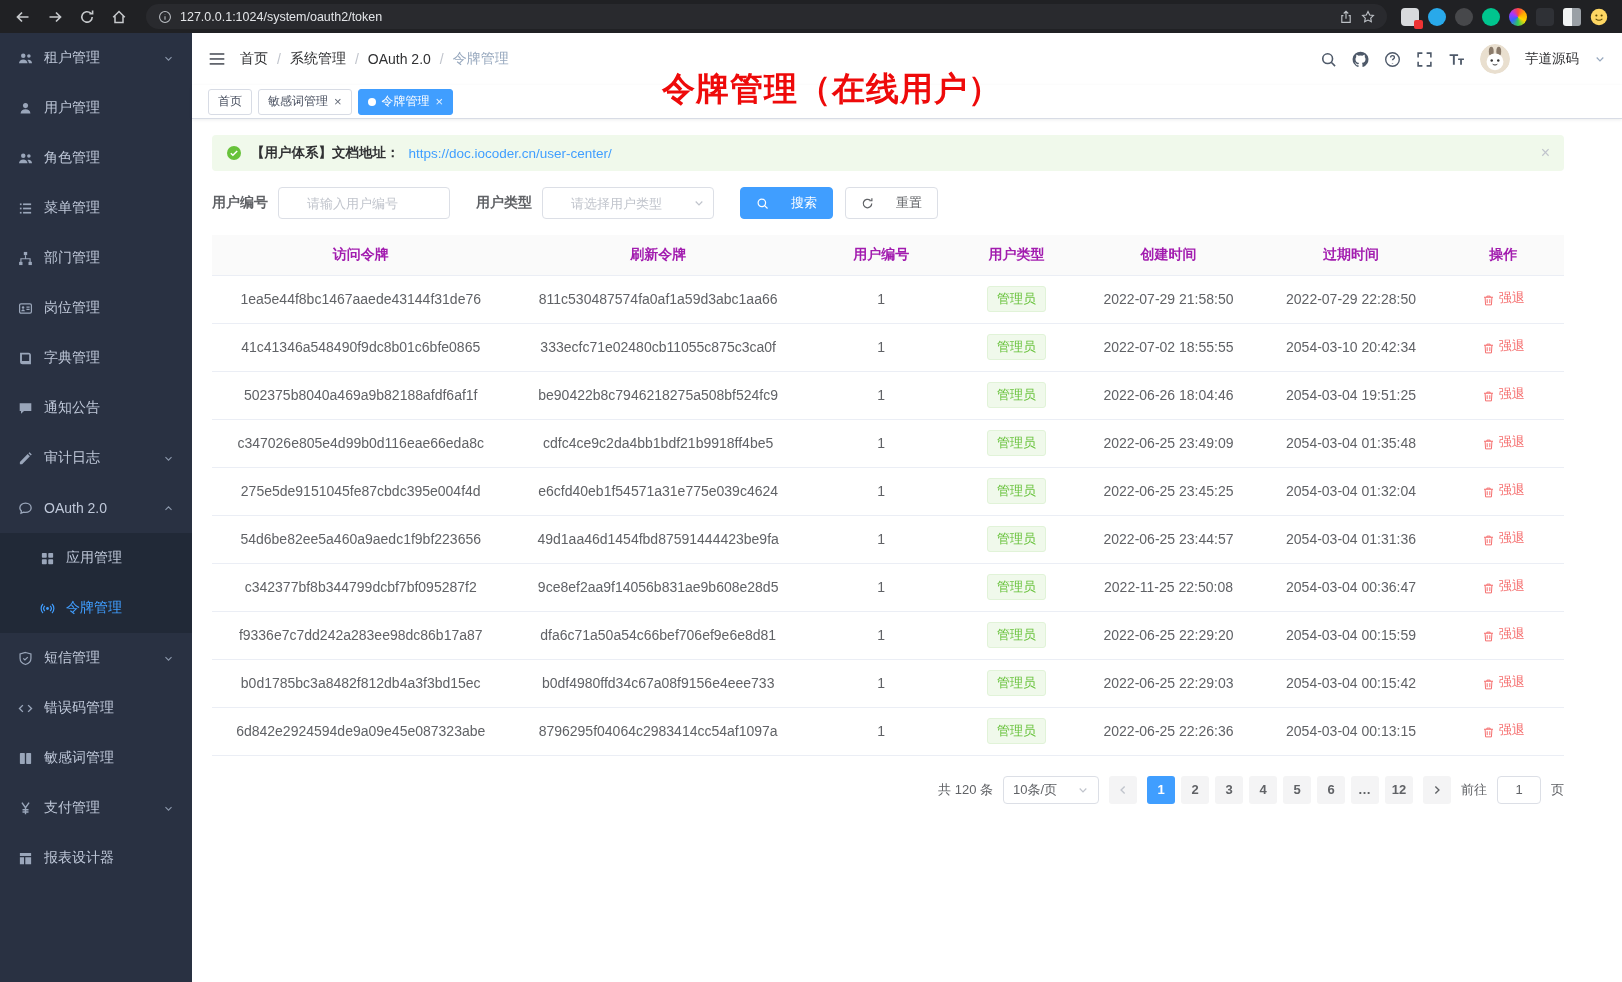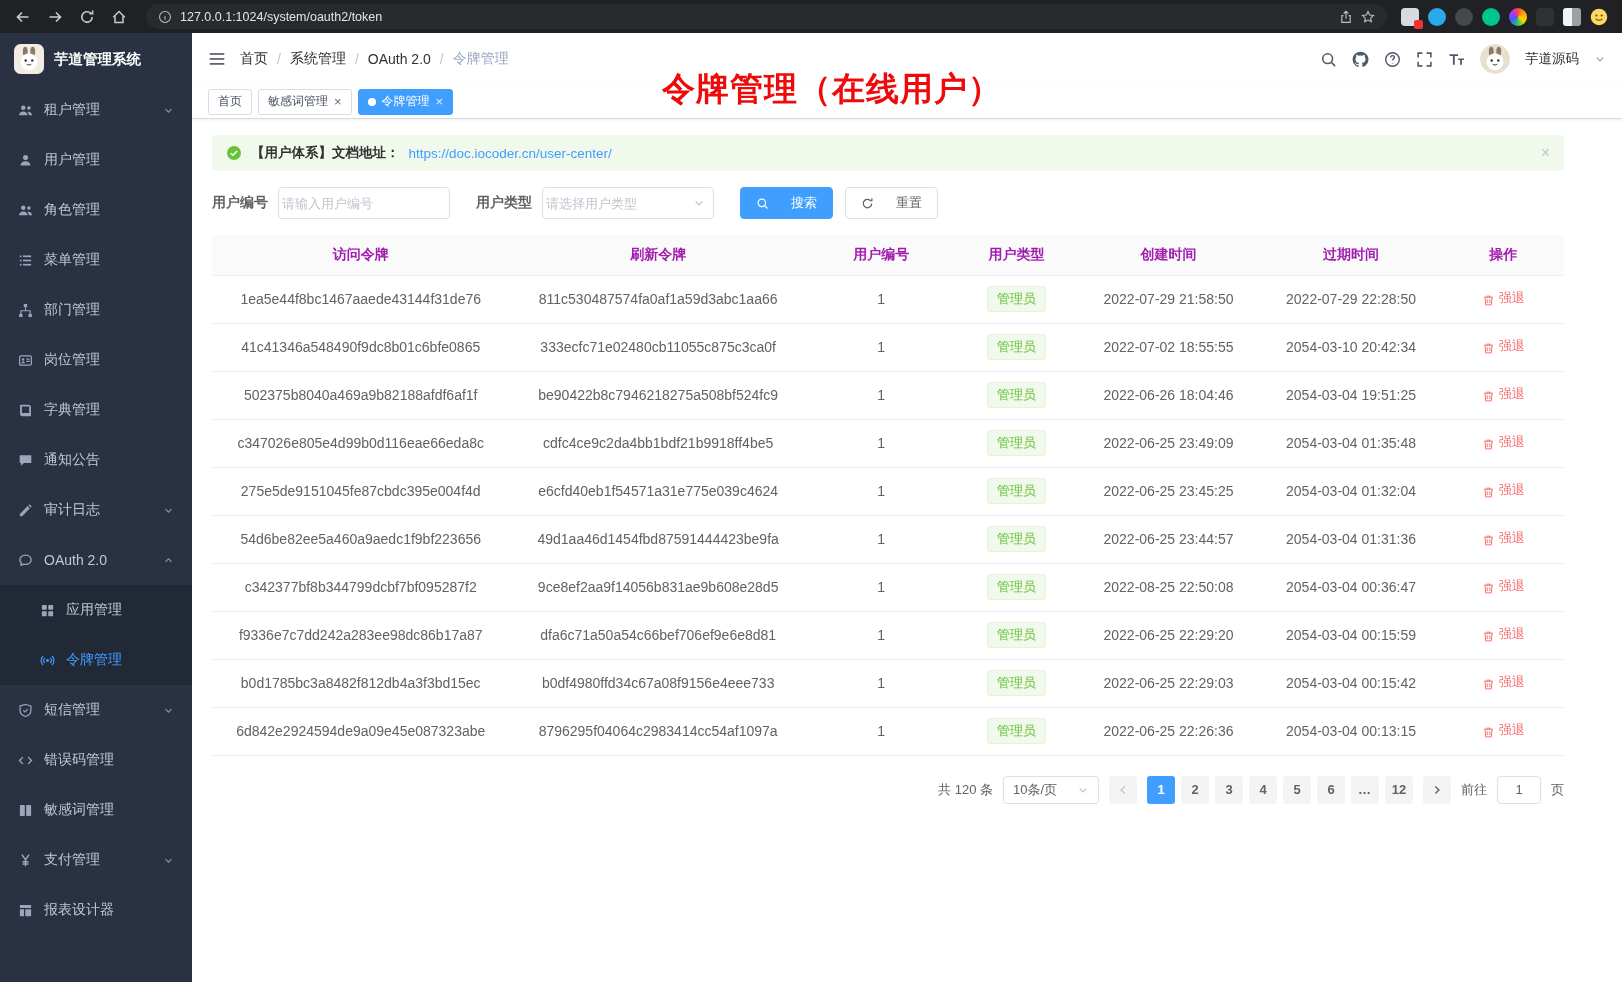--- a/index.html
+++ b/index.html
@@ -58,21 +58,21 @@
 
   .content { flex:1; padding:16px 58px 0 20px; min-width:0; }
   .alert { height:36px; background:#f0f9eb; border-radius:4px; display:flex; align-items:center; gap:9px; padding:0 14px; margin-bottom:16px; }
   .atext { font-size:13.5px; font-weight:bold; color:#303133; }
   .alink { font-size:13.5px; color:#409eff; text-decoration:none; cursor:pointer; }
   .aclose { margin-left:auto; color:#c0c4cc; font-size:16px; cursor:pointer; }
 
   .filter-row { display:flex; align-items:center; margin-bottom:16px; }
   .flabel { font-size:14px; font-weight:bold; color:#606266; margin-right:10px; }
   .lbl2 { margin-left:26px; }
-  .finput, .fselect input { width:172px; height:32px; border:1px solid #dcdfe6; border-radius:4px; padding:0 3px; font-size:13px; color:#606266; outline:none; background:#fff; font-family:inherit; }
+  .finput, .fselect input { width:172px; height:32px; border:1px solid #dcdfe6; border-radius:4px; padding:0 28px; font-size:13px; color:#606266; outline:none; background:#fff; font-family:inherit; }
   ::placeholder { color:#c0c4cc; }
   .fselect { position:relative; display:inline-flex; }
   .sel-arrow { position:absolute; right:9px; top:10px; color:#c0c4cc; }
   .btn { height:32px; display:inline-flex; align-items:center; gap:22px; padding:0 15px; font-size:13px; border-radius:4px; cursor:pointer; font-family:Liberation Mono, monospace; }
   .btn-primary { background:#409eff; border:1px solid #409eff; color:#fff; margin-left:26px; }
   .btn-plain { background:#fff; border:1px solid #dcdfe6; color:#606266; margin-left:12px; }
 
   .data-table { width:100%; border-collapse:collapse; font-size:14px; color:#606266; table-layout:fixed; }
   .data-table th { height:40px; background:#fafafa; color:#a21caf; font-weight:bold; font-size:14px; border-bottom:1px solid #ebeef5; text-align:center; }
   .data-table td { height:48px; border-bottom:1px solid #ebeef5; text-align:center; white-space:nowrap; overflow:hidden; }
@@ -163,32 +163,20 @@
           <circle cx="15.5" cy="10" r="1.4" fill="#5f4b00"></circle>
           <path d="M7.5 14.5c2.8 2.4 6.2 2.4 9 0" stroke="#5f4b00" stroke-width="1.4" fill="none"></path>
         </svg>
       </span>
   </div>
 </div>
 
 <div class="app">
 
   <aside class="sidebar">
-    <div class="logo-row">
-      <span class="logo-avatar"><svg viewBox="0 0 32 32">
-            <rect width="32" height="32" rx="7" fill="#f2ece2"></rect>
-            <ellipse cx="12" cy="8" rx="2.6" ry="5" fill="#8a7a6a"></ellipse>
-            <ellipse cx="20" cy="8" rx="2.6" ry="5" fill="#8a7a6a"></ellipse>
-            <circle cx="16" cy="19" r="9" fill="#fff"></circle>
-            <circle cx="12.5" cy="17.5" r="1.3" fill="#333"></circle>
-            <circle cx="19.5" cy="17.5" r="1.3" fill="#333"></circle>
-            <path d="M13.5 21.5c1.6 1.2 3.4 1.2 5 0" stroke="#333" fill="none"></path>
-          </svg></span>
-      <span class="logo-title">芋道管理系统</span>
-    </div>
     <nav class="menu">
         <div class="menu-item">
           <span class="ico mi-icon">
             <svg viewBox="0 0 16 16" fill="currentColor">
               <circle cx="5.6" cy="5" r="2.4"></circle>
               <path d="M1 13c.2-2.4 2.1-3.9 4.6-3.9S10 10.6 10.2 13z"></path>
               <circle cx="11.6" cy="5.4" r="1.9"></circle>
               <path d="M11.2 9.4c2.1.1 3.6 1.4 3.8 3.6h-3.4c-.2-1.5-.8-2.7-1.8-3.4z"></path>
             </svg>
           </span>
@@ -603,21 +591,21 @@
                     </svg>
                   </span>
                   <span>强退</span>
                 </a></td>
             </tr>
             <tr>
               <td>c342377bf8b344799dcbf7bf095287f2</td>
               <td>9ce8ef2aa9f14056b831ae9b608e28d5</td>
               <td>1</td>
               <td><span class="tag-success">管理员</span></td>
-              <td>2022-08-25 22:50:08</td>
+              <td>2022-11-25 22:50:08</td>
               <td>2054-03-04 00:36:47</td>
               <td><a class="action-link">
                   <span class="ico ico13">
                     <svg viewBox="0 0 16 16" fill="none" stroke="currentColor" stroke-width="1.2">
                       <path d="M2.5 4h11M6 4V2.6h4V4M3.8 4l.6 9.4h7.2L12.2 4M6.4 6.4v4.8M9.6 6.4v4.8"></path>
                     </svg>
                   </span>
                   <span>强退</span>
                 </a></td>
             </tr>

